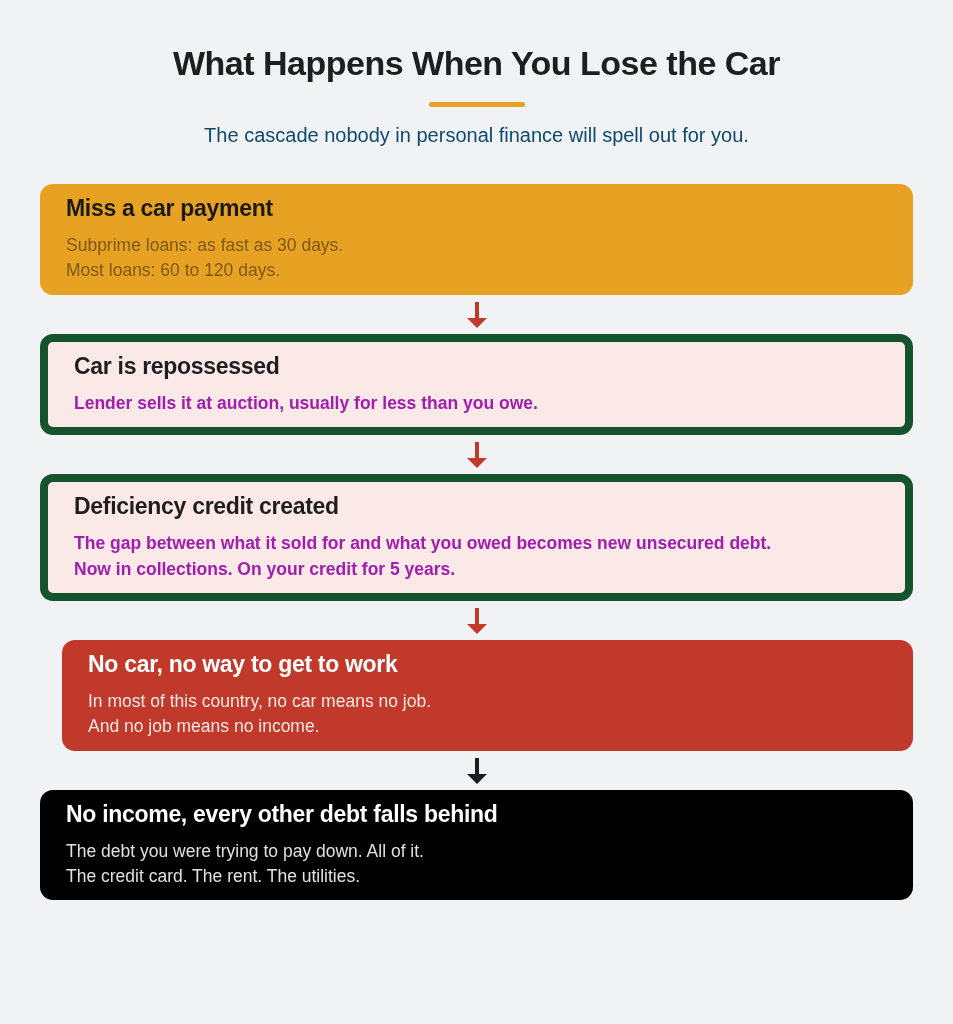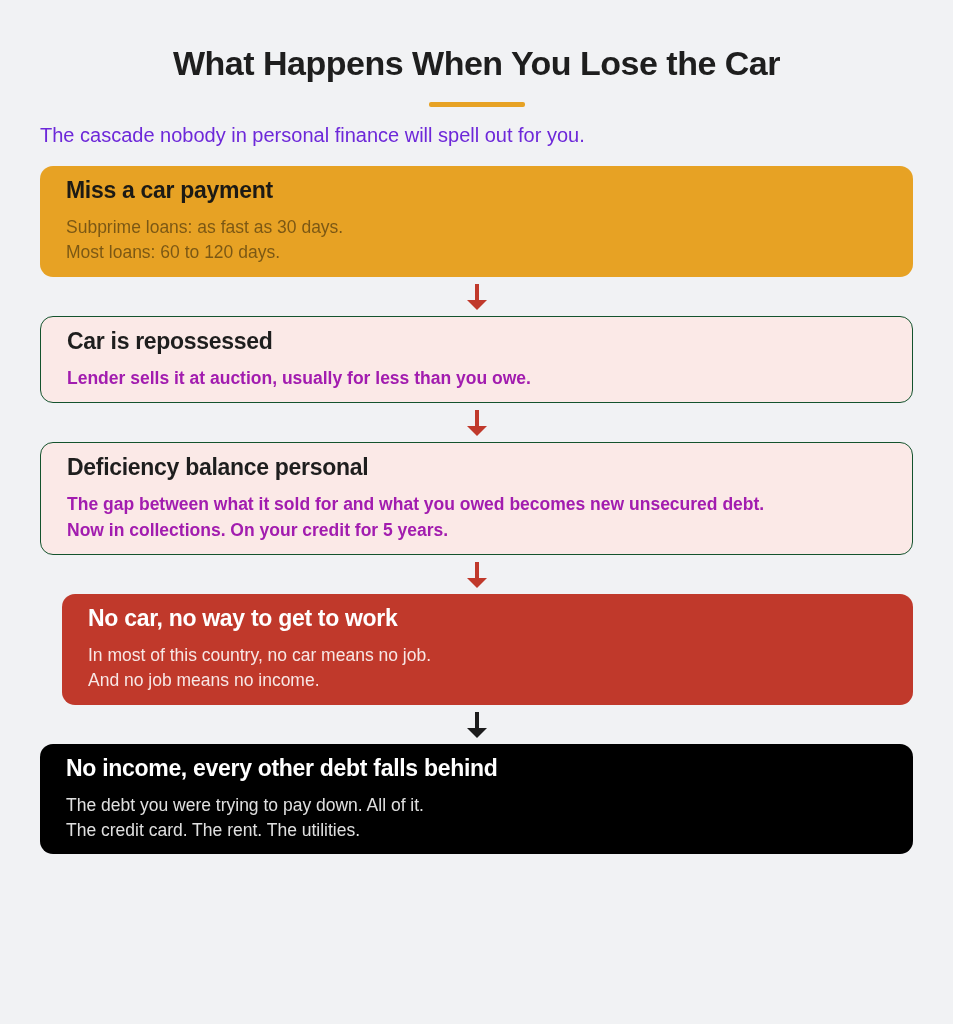--- a/index.html
+++ b/index.html
@@ -28,25 +28,25 @@
     color: #1e1e1e;
   }
   .title-divider {
     width: 96px;
     height: 5px;
     background: #e7a224;
     border-radius: 2px;
     margin: 19px auto 17px auto;
   }
   .page-subtitle {
-    margin: 0 0 19px 0;
-    text-align: left;
+    margin: 0 0 37px 0;
+    text-align: center;
     font-size: 20px;
     font-weight: 400;
-    color: #6d28d9;
+    color: #0c4a6e;
   }
   .step {
     box-sizing: border-box;
     border-radius: 13px;
     padding: 11px 26px;
   }
   .step-heading {
     font-size: 23px;
     font-weight: 800;
     letter-spacing: -0.3px;
@@ -58,21 +58,21 @@
   }
   
   .step--gold {
     background: #e7a224;
   }
   .step--gold .step-heading { color: #1c1a15; }
   .step--gold .step-line { color: rgba(32, 26, 8, 0.55); }
 
   .step--outline {
     background: #fbe9e7;
-    border: 1px solid #14532d;
+    border: 8px solid #14532d;
   }
   .step--outline .step-heading { color: #1e1e1e; }
   .step--outline .step-line { color: #a21caf; font-weight: bold; }
 
   .step--red {
     background: #c0392b;
     margin-left: 22px;
   }
   .step--red .step-heading { color: #ffffff; }
   .step--red .step-line { color: rgba(255, 255, 255, 0.88); }
@@ -132,21 +132,21 @@
     <div class="step-heading">Car is repossessed</div>
     <div class="step-line">Lender sells it at auction, usually for less than you owe.</div>
   </div>
 
   <div class="arrow arrow--red">
     <div class="arrow-stem"></div>
     <div class="arrow-head"></div>
   </div>
 
   <div class="step step--outline">
-    <div class="step-heading">Deficiency balance personal</div>
+    <div class="step-heading">Deficiency credit created</div>
     <div class="step-line">The gap between what it sold for and what you owed becomes new unsecured debt.</div>
     <div class="step-line">Now in collections. On your credit for 5 years.</div>
   </div>
 
   <div class="arrow arrow--red">
     <div class="arrow-stem"></div>
     <div class="arrow-head"></div>
   </div>
 
   <div class="step step--red">

